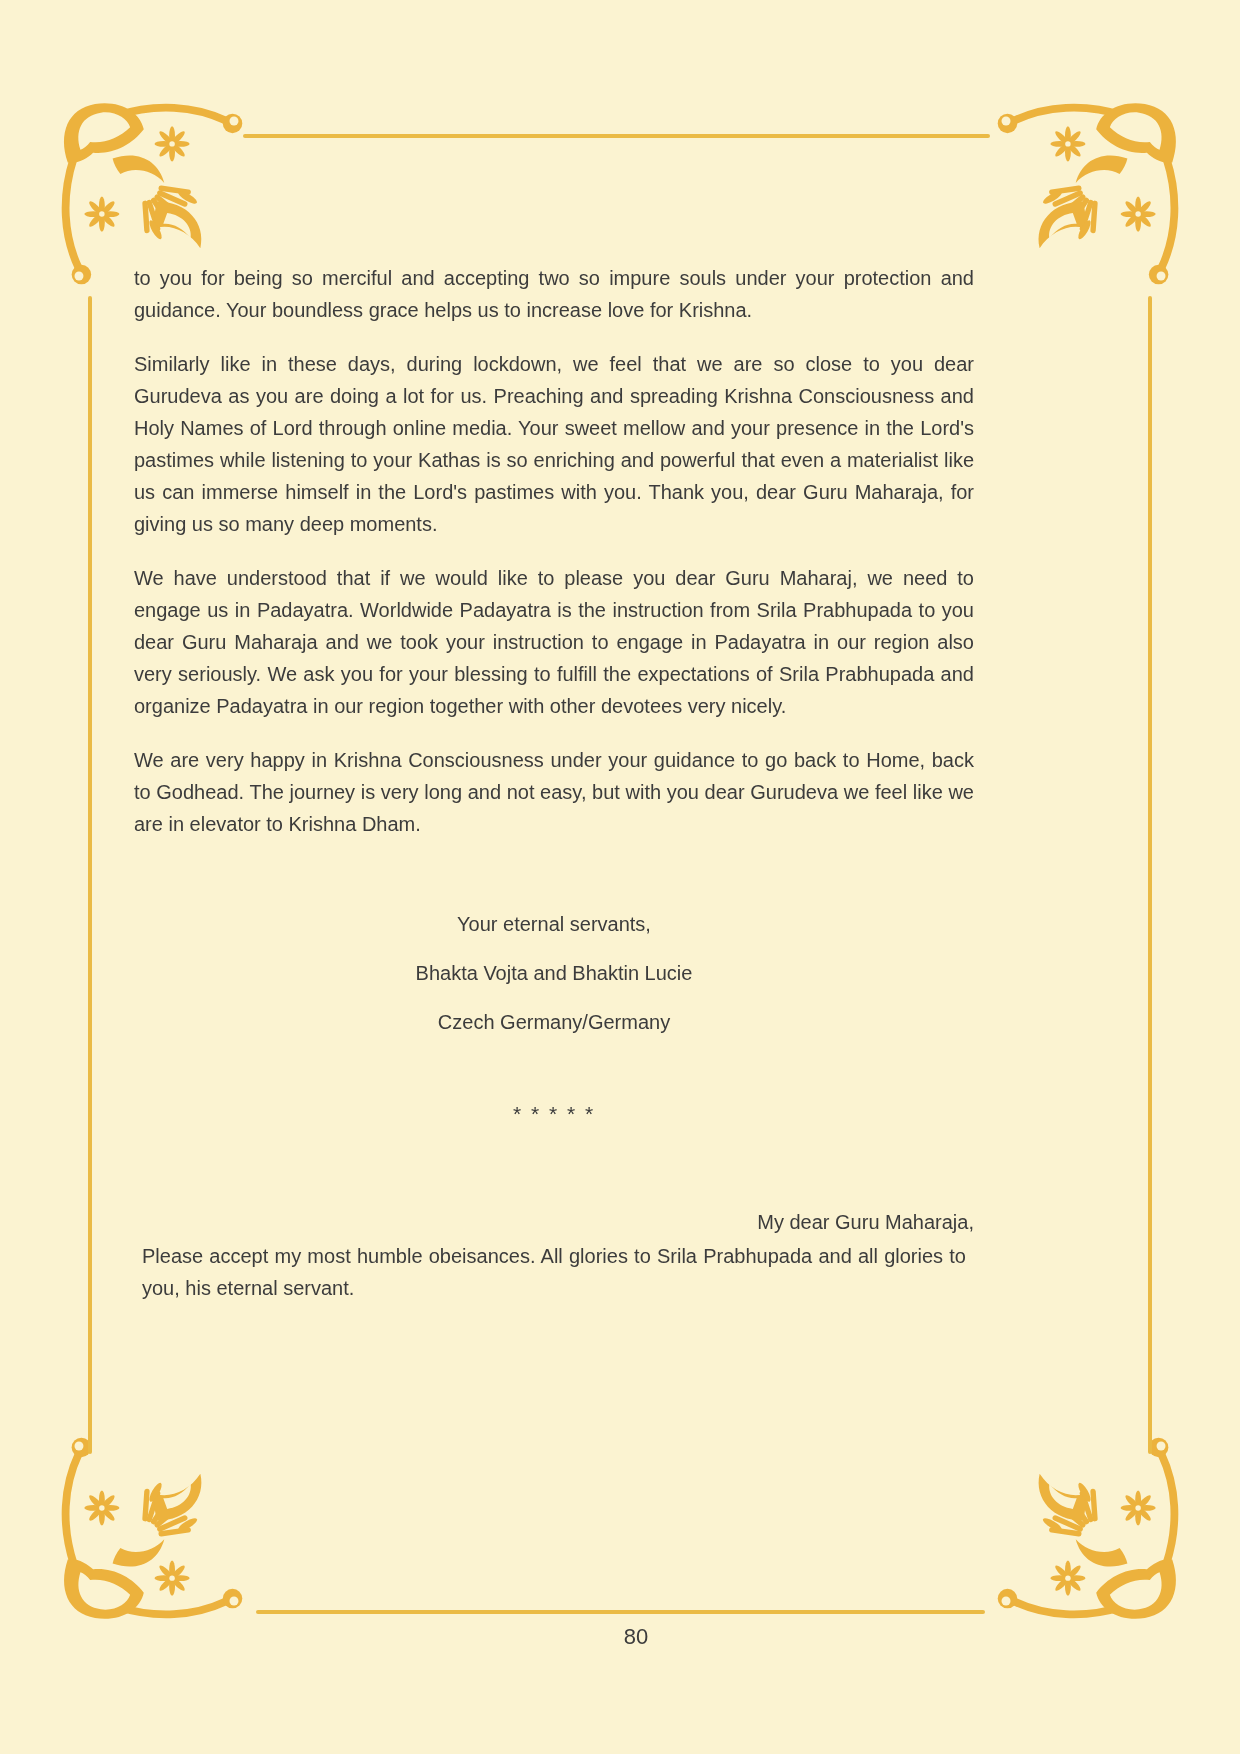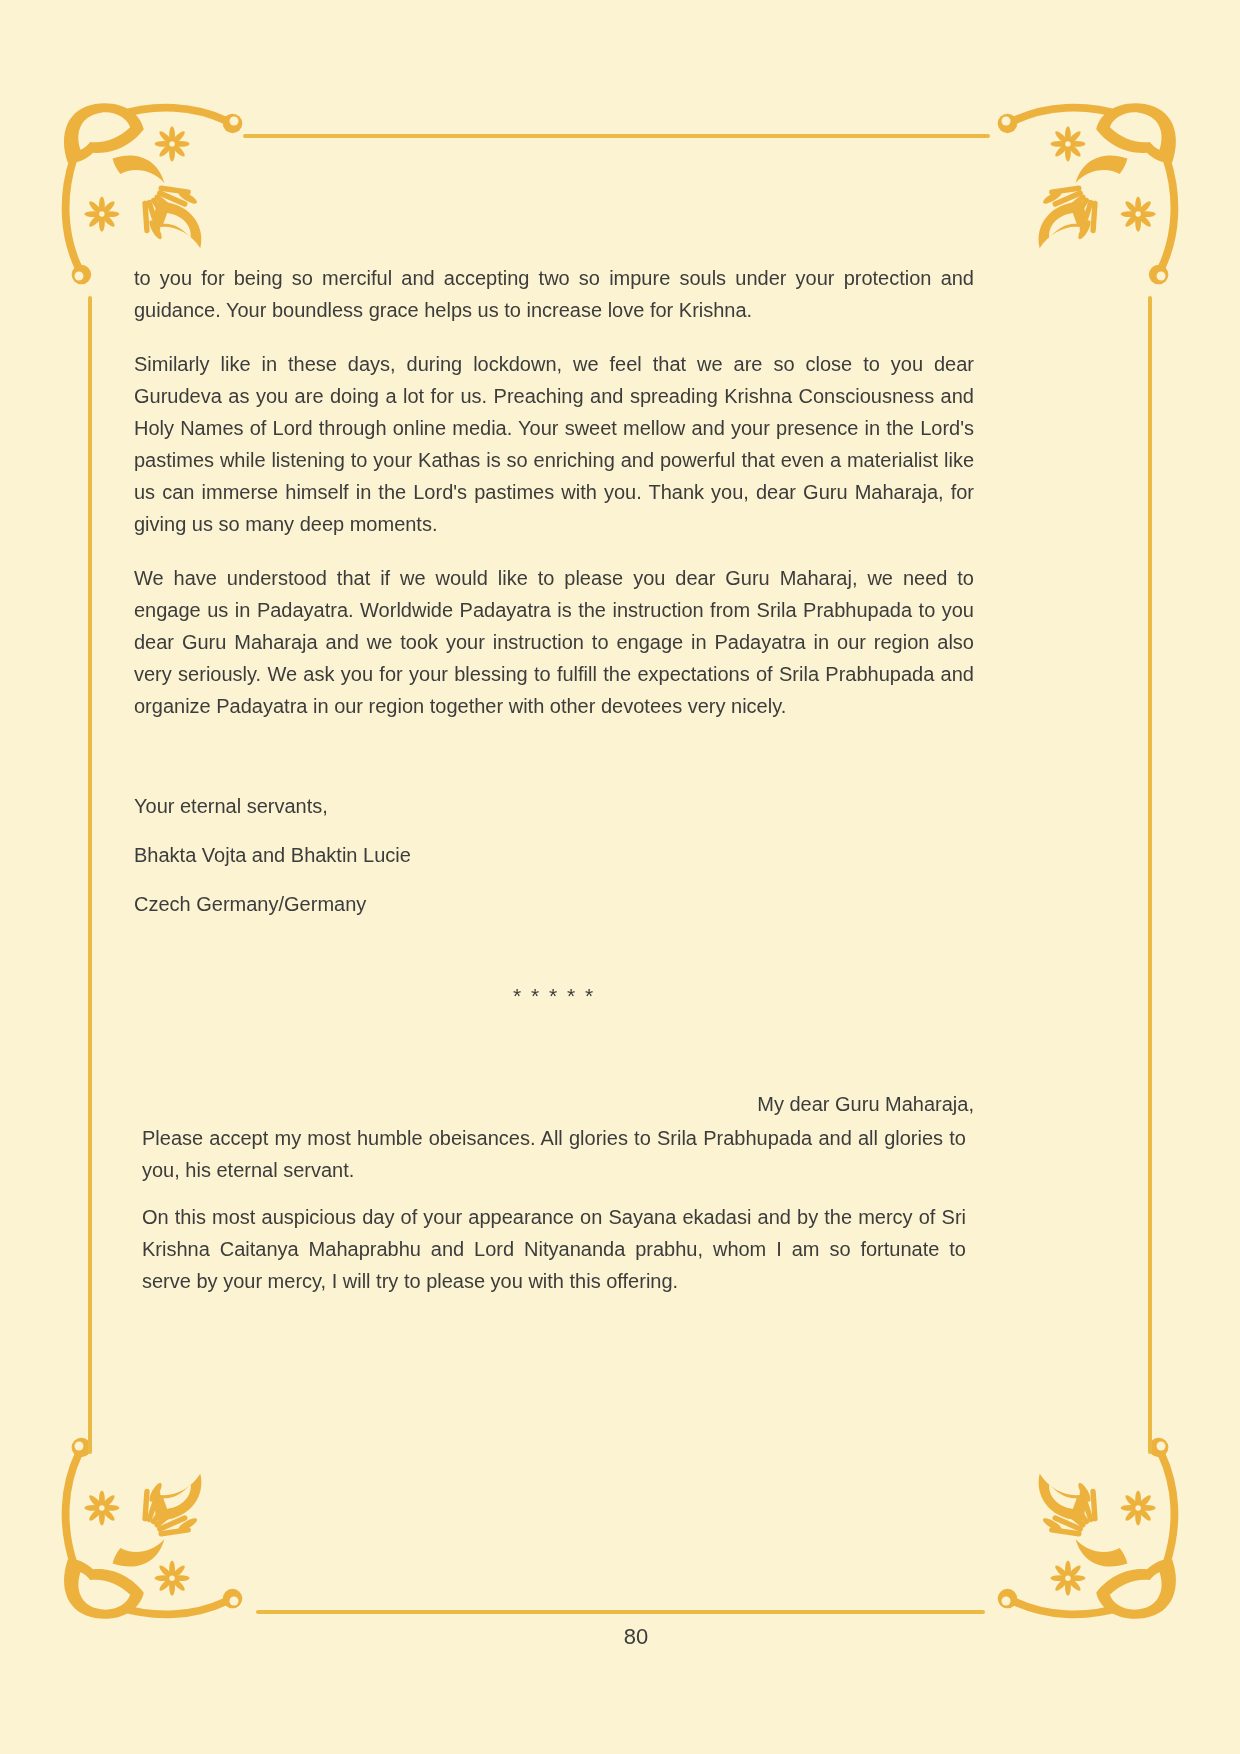--- a/index.html
+++ b/index.html
@@ -21,21 +21,21 @@
   .bline{position:absolute;background:#eaba45;border-radius:2px;}
   .bline.top{left:243px;top:134px;width:747px;height:4px;}
   .bline.bottom{left:256px;top:1610px;width:729px;height:4px;}
   .bline.left{left:88px;top:296px;width:4px;height:1158px;}
   .bline.right{left:1148px;top:296px;width:4px;height:1158px;}
 
   
   .content{position:absolute;left:134px;top:0;width:840px;padding-top:250px;}
   .content p{margin:12px 0 22px;font-size:20px;line-height:32px;text-align:justify;}
   .signature{margin-top:68px;}
-  .signature p{margin:0 0 17px;text-align:left;}
+  .signature p{margin:0 0 17px;text-align:center;}
   .separator{margin-top:60px;text-align:center;font-size:21px;line-height:32px;letter-spacing:2px;}
   p.salutation{margin:76px 0 2px;text-align:right;padding-left:7px;}
   .content p.l2{margin:0 8px 15px;}
   .page-number{position:absolute;left:16px;top:1622px;width:100%;text-align:center;font-size:22px;line-height:30px;}
   .defs{position:absolute;width:0;height:0;overflow:hidden;}
 </style>
 </head>
 <body>
 
 <div class="page">
@@ -104,28 +104,28 @@
 
   <div class="bline top"></div>
   <div class="bline bottom"></div>
   <div class="bline left"></div>
   <div class="bline right"></div>
 
   <main class="content">
     <p>to you for being so merciful and accepting two so impure souls under your protection and guidance. Your boundless grace helps us to increase love for Krishna.</p>
     <p>Similarly like in these days, during lockdown, we feel that we are so close to you dear Gurudeva as you are doing a lot for us. Preaching and spreading Krishna Consciousness and Holy Names of Lord through online media. Your sweet mellow and your presence in the Lord's pastimes while listening to your Kathas is so enriching and powerful that even a materialist like us can immerse himself in the Lord's pastimes with you. Thank you, dear Guru Maharaja, for giving us so many deep moments.</p>
     <p>We have understood that if we would like to please you dear Guru Maharaj, we need to engage us in Padayatra. Worldwide Padayatra is the instruction from Srila Prabhupada to you dear Guru Maharaja and we took your instruction to engage in Padayatra in our region also very seriously. We ask you for your blessing to fulfill the expectations of Srila Prabhupada and organize Padayatra in our region together with other devotees very nicely.</p>
+    <p>We are very happy in Krishna Consciousness under your guidance to go back to Home, back to Godhead. The journey is very long and not easy, but with you dear Gurudeva we feel like we are in elevator to Krishna Dham.</p>
 
     <div class="signature">
       <p>Your eternal servants,</p>
       <p>Bhakta Vojta and Bhaktin Lucie</p>
       <p>Czech Germany/Germany</p>
     </div>
 
     <div class="separator">* * * * *</div>
 
     <p class="salutation">My dear Guru Maharaja,</p>
     <p class="l2">Please accept my most humble obeisances. All glories to Srila Prabhupada and all glories to you, his eternal servant.</p>
-    <p class="l2">On this most auspicious day of your appearance on Sayana ekadasi and by the mercy of Sri Krishna Caitanya Mahaprabhu and Lord Nityananda prabhu, whom I am so fortunate to serve by your mercy, I will try to please you with this offering.</p>
   </main>
 
   <div class="page-number">80</div>
 </div>
 
 </body></html>

